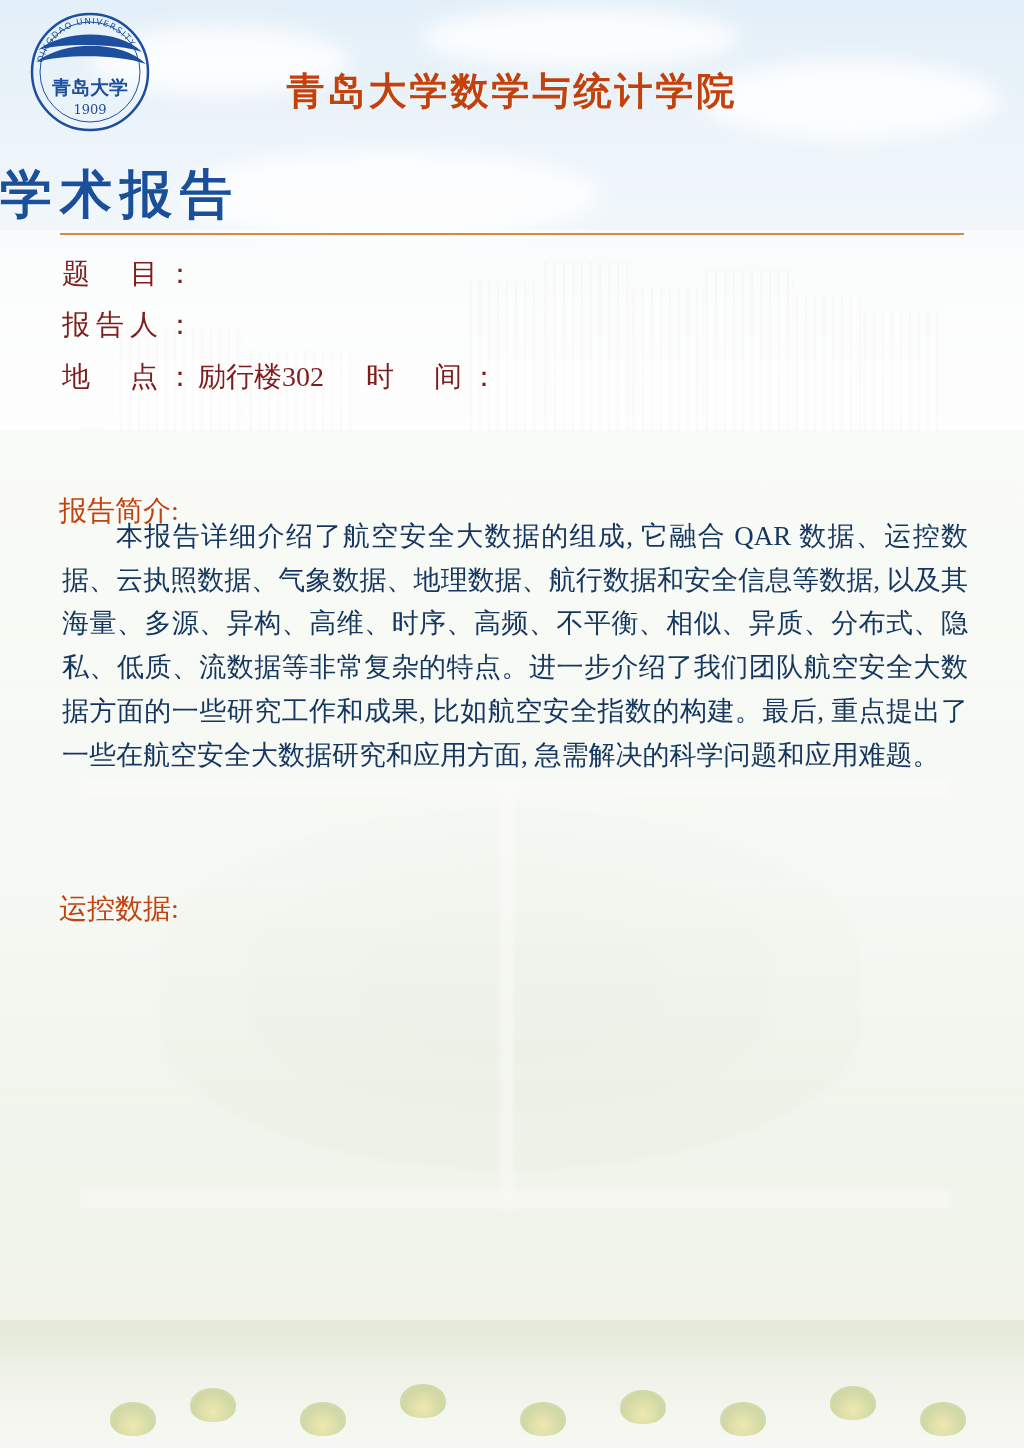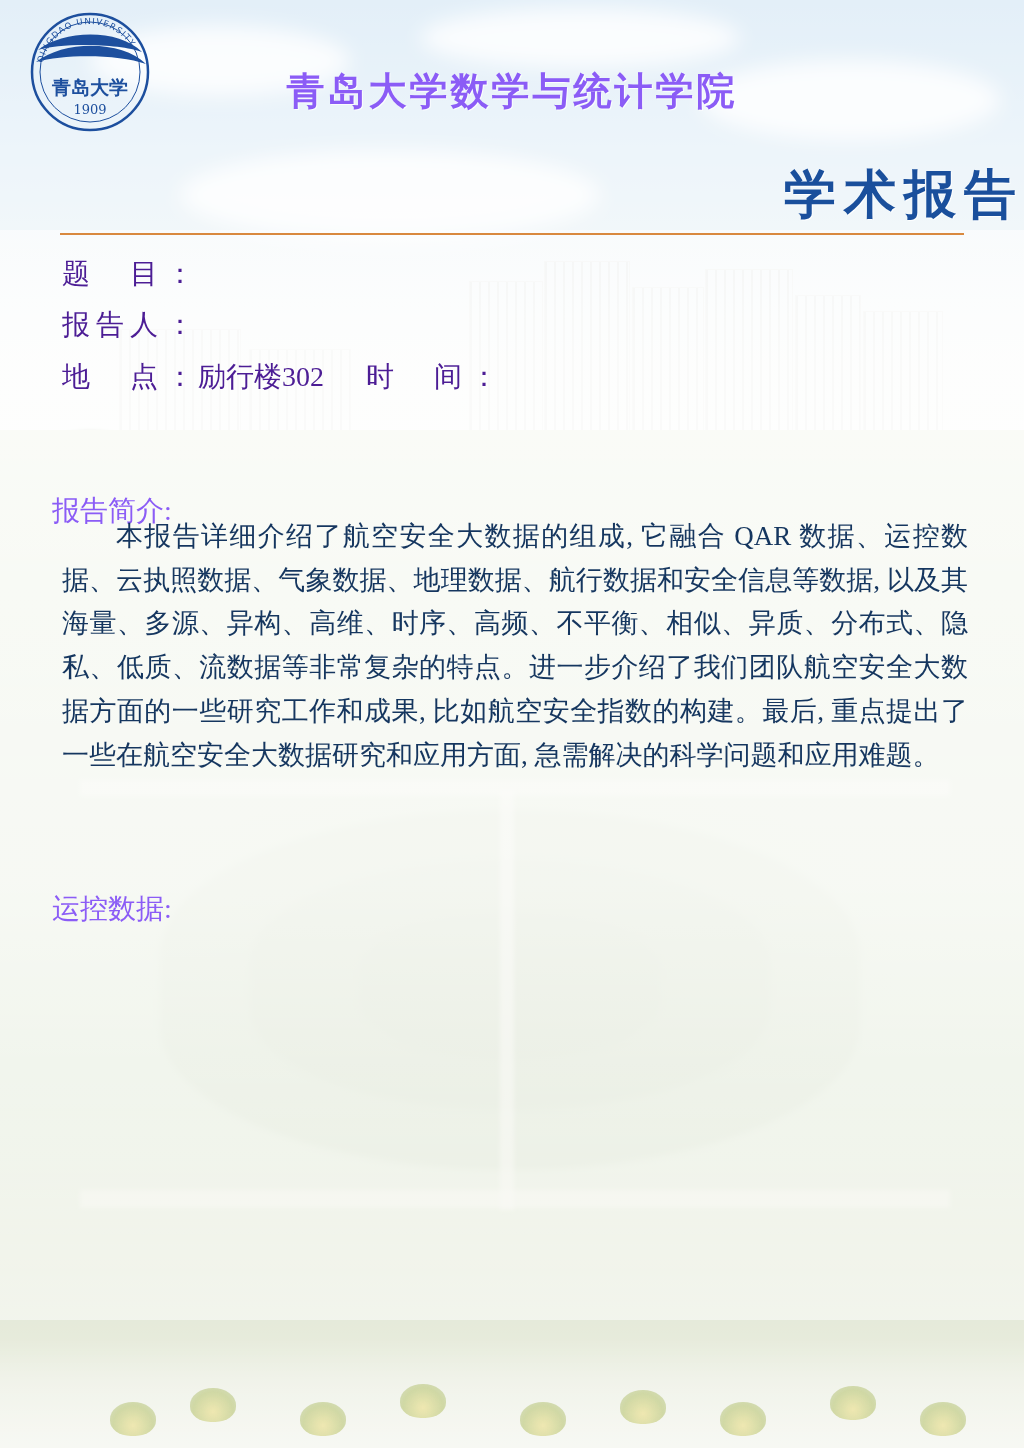--- a/index.html
+++ b/index.html
@@ -110,28 +110,28 @@
   
   .org-title {
     position: absolute;
     left: 0; right: 0;
     top: 66px;
     text-align: center;
     font-family: "DejaVu Serif", serif;
     font-weight: 700;
     font-size: 38px;
     letter-spacing: 3px;
-    color: #8b5cf6;
+    color: #c2410c;
     text-shadow: 1px 1px 0 rgba(255,255,255,0.8);
   }
   .poster-title {
     position: absolute;
     left: 0; right: 0;
     top: 160px;
-    text-align: right;
+    text-align: left;
     font-family: Liberation Serif, serif;
     font-weight: 700;
     font-size: 52px;
     letter-spacing: 8px;
     color: #1a4f9c;
     text-shadow: 1px 1px 0 rgba(255,255,255,0.85);
   }
   .rule {
     position: absolute;
     left: 60px;
@@ -140,43 +140,43 @@
     height: 2px;
     background: #d9893f;
   }
 
   
   .info {
     position: absolute;
     left: 62px;
     right: 56px;
     top: 252px;
-    color: #4c1d95;
+    color: #7f1d1d;
     font-size: 28px;
     line-height: 1.55;
   }
   .info-row {
     display: flex;
     align-items: baseline;
     margin-bottom: 8px;
     white-space: nowrap;
   }
   .info-label {
     letter-spacing: 6px;
     margin-right: 2px;
   }
   .info-colon { margin-right: 4px; }
   .info-value { }
   .info-row.venue .gap { display: inline-block; width: 42px; }
 
   
   .section-head {
     position: absolute;
-    left: 52px;
-    color: #8b5cf6;
+    left: 59px;
+    color: #c2410c;
     font-size: 28px;
     font-weight: 400;
   }
   .para {
     position: absolute;
     left: 62px;
     right: 56px;
     color: #15365f;
     font-size: 27px;
     line-height: 1.62;

